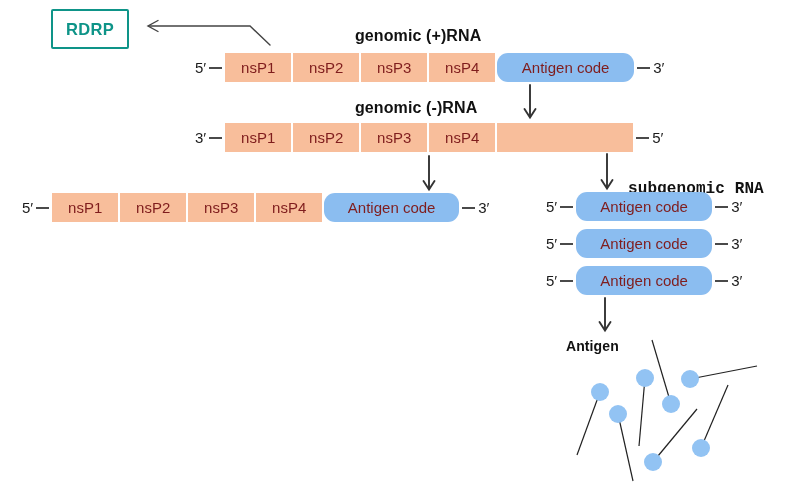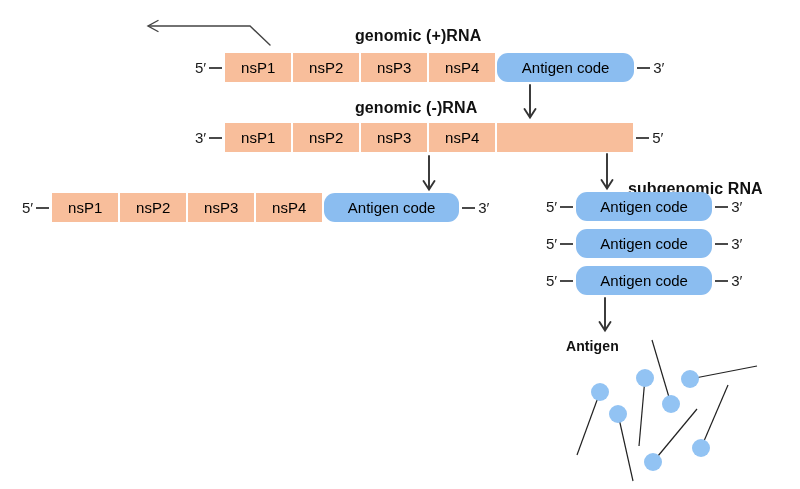--- a/index.html
+++ b/index.html
@@ -47,43 +47,46 @@
     width: 13px; height: 2px;
     background: #4a4a4a;
     margin: 0 3px;
     flex: none;
   }
   .seg {
     height: 29px;
     flex: none;
     display: flex; align-items: center; justify-content: center;
     font-size: 15px;
-    color: #000000;
+    color: #7f1d1d;
   }
   .seg.orange { background: var(--segment-orange, #f8be9b); width: 66px; margin-right: 2px; }
   .seg.blue   { background: var(--antigen-blue, #8bbdf0); width: 137px; margin-right: 0; border-radius: 11px; }
   .seg.template { background: var(--segment-orange, #f8be9b); width: 136px; margin-right: 0; }
   .diagram-title {
     position: absolute;
     font-weight: bold;
     font-size: 16px;
     letter-spacing: 0.1px;
     color: #111111;
     white-space: nowrap;
   }
 </style>
 </head>
 <body>
 
 <div class="stage">
 
+  <div class="rdrp-box">
+    <span>RDRP</span>
+  </div>
 
   <div class="diagram-title" style="left:355px; top:27px;">genomic (+)RNA</div>
   <div class="diagram-title" style="left:355px; top:99px;">genomic (-)RNA</div>
-  <div class="diagram-title" style="left:628px; top:180px;">subgenomic RNA</div>
+  <div class="diagram-title" style="left:628px; top:180px;font-family:Liberation Mono, monospace;">subgenomic RNA</div>
   <div class="diagram-title" style="left:566px; top:338px; font-size:14px;">Antigen</div>
 
   <div class="rna-row" style="left:195px; top:53px;">
     <span class="end-label">5′</span>
     <span class="dash"></span>
     <span class="seg orange">nsP1</span>
     <span class="seg orange">nsP2</span>
     <span class="seg orange">nsP3</span>
     <span class="seg orange">nsP4</span>
     <span class="seg blue">Antigen code</span>

